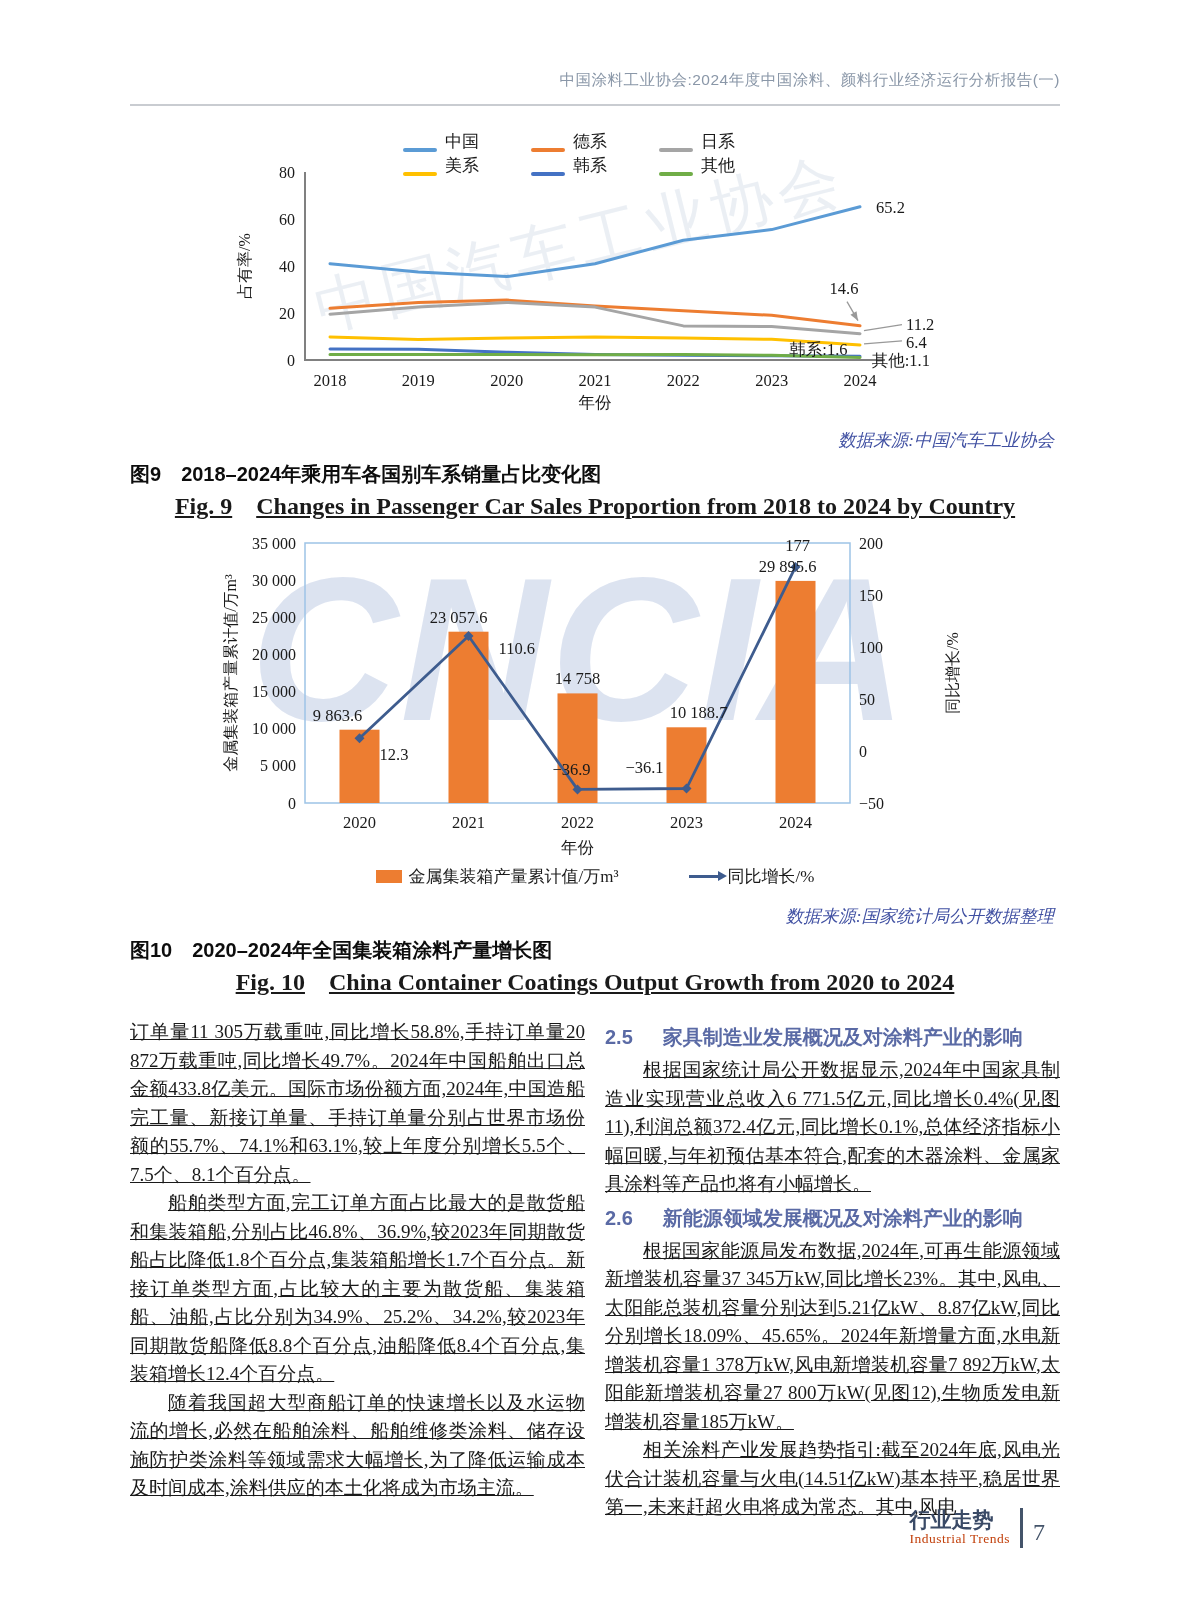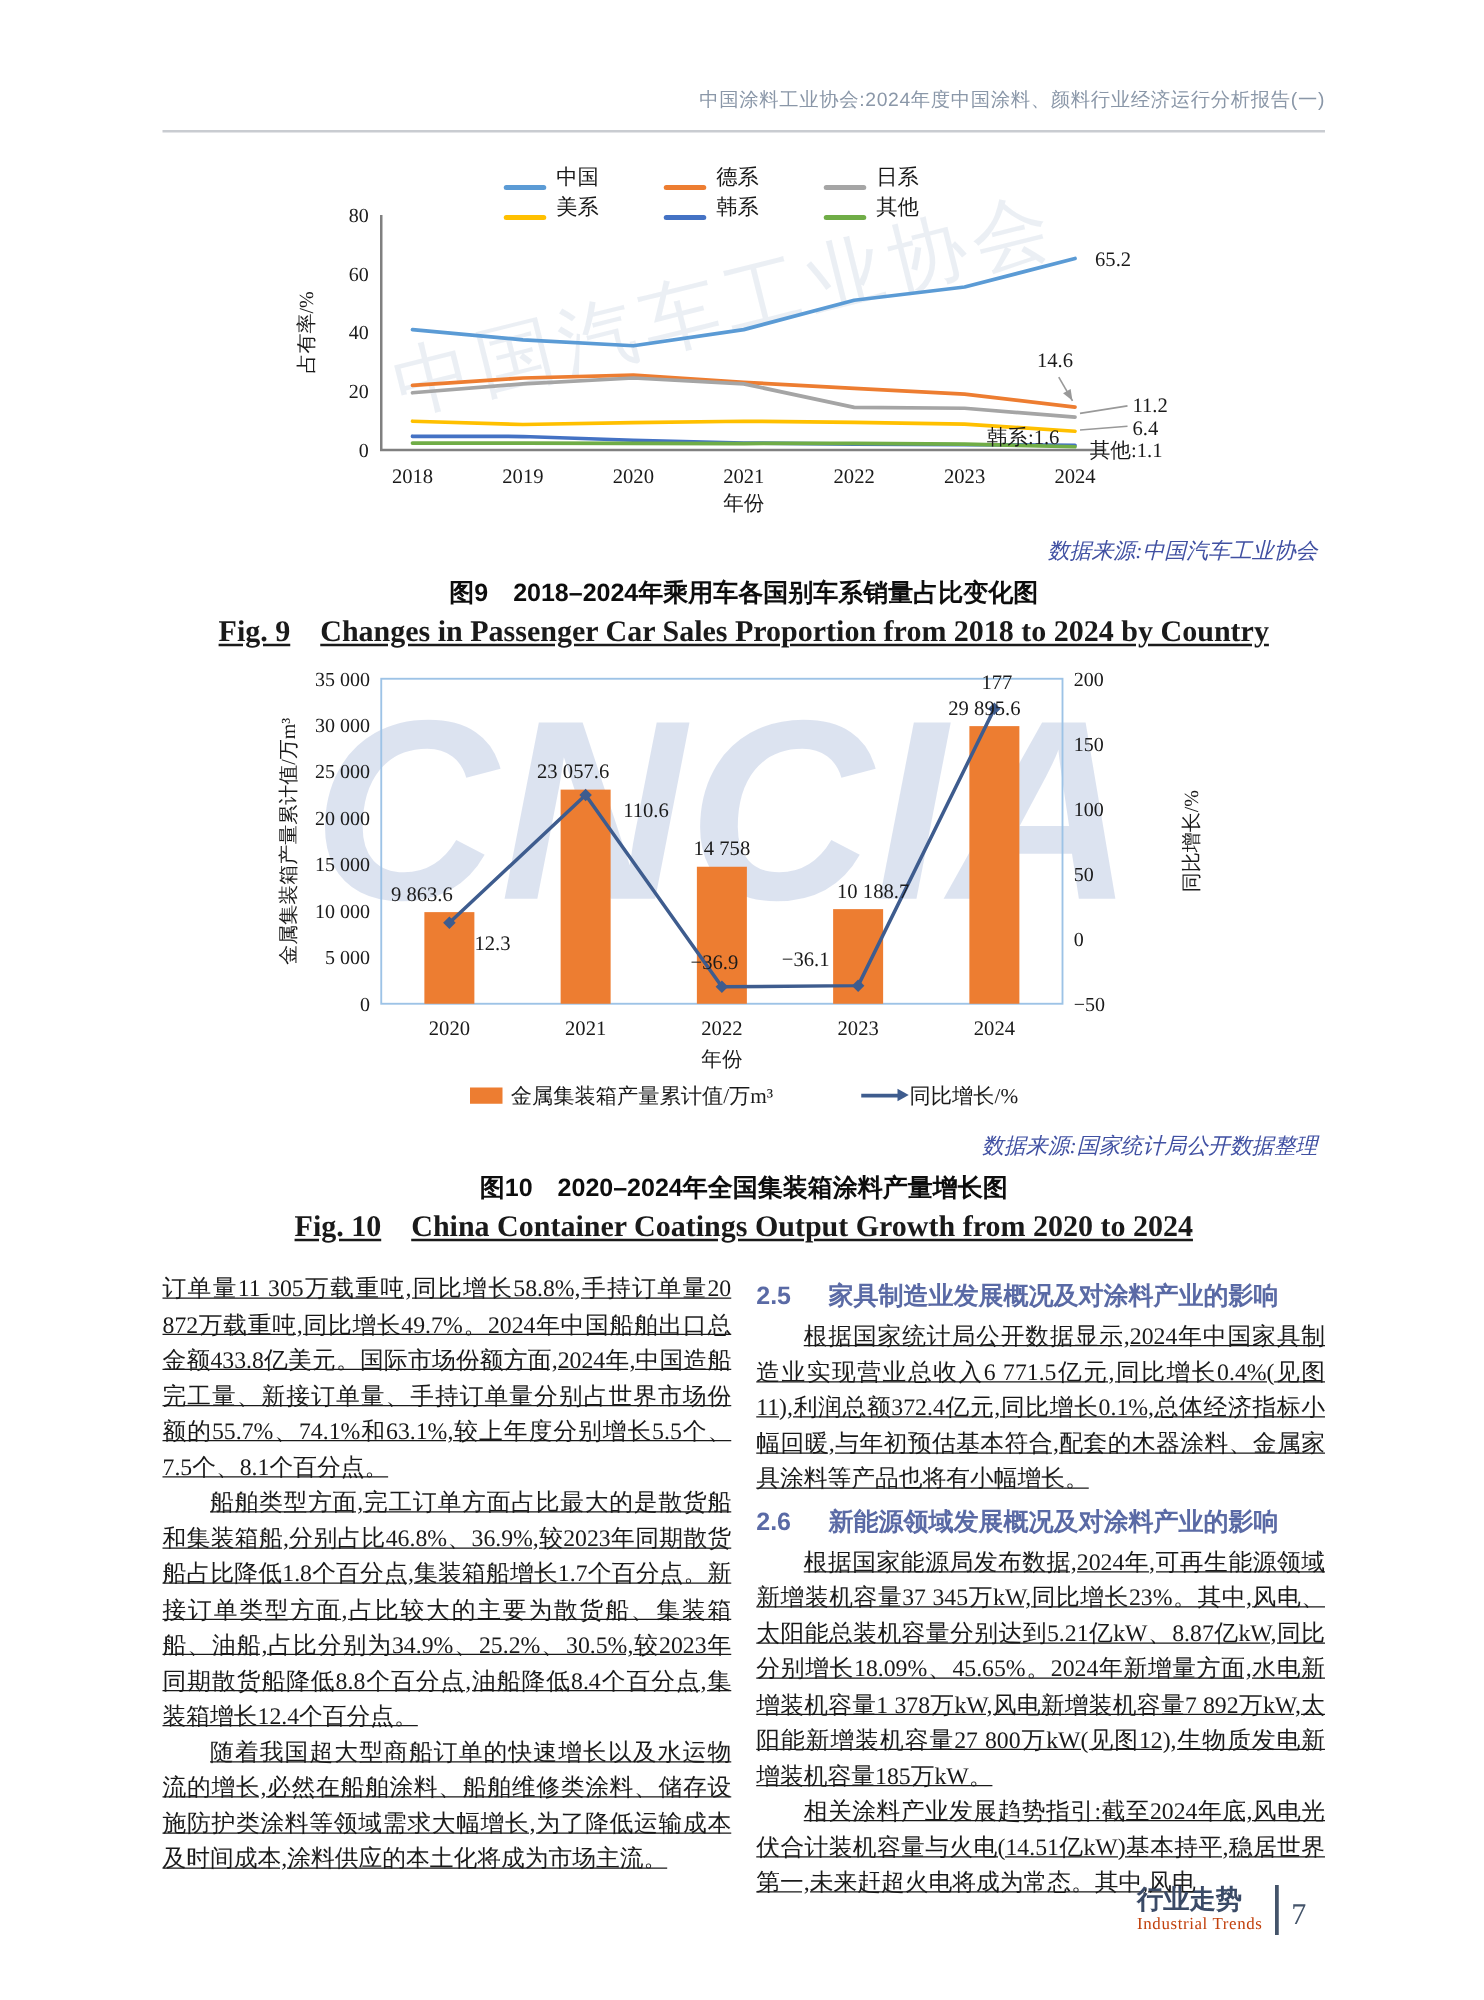--- a/index.html
+++ b/index.html
@@ -27,21 +27,21 @@
   .sw{display:inline-block;width:34px;height:4.5px;border-radius:2px;margin-right:8px;flex:none;}
   .chart-svg{position:relative;z-index:1;display:block;margin:0 auto;}
   .c2-legend{position:relative;z-index:2;display:flex;justify-content:center;gap:70px;
        align-items:center;font-size:17px;margin-top:2px;}
   .c2-legend .li{display:flex;align-items:center;}
   .sw-rect{display:inline-block;width:26px;height:13px;margin-right:7px;flex:none;}
   .line-marker{display:inline-block;position:relative;width:30px;height:3px;background:#3E5C8E;margin-right:9px;flex:none;}
   .line-marker::after{content:"";position:absolute;right:-8px;top:-4px;border-left:9px solid #3E5C8E;
        border-top:5.5px solid transparent;border-bottom:5.5px solid transparent;}
   .dsrc{text-align:right;padding-right:6px;font-style:italic;font-size:17.5px;color:#4050A2;margin-top:16px;position:relative;z-index:2;}
-  .cap-cn{text-align:center;font-family:"Liberation Sans","DejaVu Sans",sans-serif;font-weight:bold;
+  .cap-cn{text-align:left;font-family:"Liberation Sans","DejaVu Sans",sans-serif;font-weight:bold;
        font-size:20px;color:#0d0d0d;margin-top:9px;}
   .cap-cn .cl{margin-right:1em;}
   .cap-en{text-align:center;font-weight:bold;font-size:24px;margin-top:5px;text-decoration:underline;}
   .cap-en .cl{margin-right:1em;}
   
   .cols{display:flex;gap:20px;margin-top:22px;text-align:justify;}
   .col{width:455px;font-size:19px;line-height:28.5px;}
   .col p{margin:0;text-indent:2em;text-decoration:underline;}
   .col p.noind{text-indent:0;}
   .h-sec{font-family:"Liberation Sans","DejaVu Sans",sans-serif;font-weight:bold;font-size:20px;
@@ -195,21 +195,21 @@
       </div>
 
       <div class="dsrc">数据来源:国家统计局公开数据整理</div>
       <div class="cap-cn"><span class="cl">图10</span><span>2020–2024年全国集装箱涂料产量增长图</span></div>
       <div class="cap-en"><span class="cl">Fig. 10</span><span>China Container Coatings Output Growth from 2020 to 2024</span></div>
     </div>
 
     <div class="cols">
       <div class="col">
         <p class="noind">订单量11 305万载重吨,同比增长58.8%,手持订单量20 872万载重吨,同比增长49.7%。2024年中国船舶出口总金额433.8亿美元。国际市场份额方面,2024年,中国造船完工量、新接订单量、手持订单量分别占世界市场份额的55.7%、74.1%和63.1%,较上年度分别增长5.5个、7.5个、8.1个百分点。</p>
-        <p>船舶类型方面,完工订单方面占比最大的是散货船和集装箱船,分别占比46.8%、36.9%,较2023年同期散货船占比降低1.8个百分点,集装箱船增长1.7个百分点。新接订单类型方面,占比较大的主要为散货船、集装箱船、油船,占比分别为34.9%、25.2%、30.5%,较2023年同期散货船降低8.8个百分点,油船降低8.4个百分点,集装箱增长12.4个百分点。</p>
+        <p>船舶类型方面,完工订单方面占比最大的是散货船和集装箱船,分别占比46.8%、36.9%,较2023年同期散货船占比降低1.8个百分点,集装箱船增长1.7个百分点。新接订单类型方面,占比较大的主要为散货船、集装箱船、油船,占比分别为34.9%、25.2%、34.2%,较2023年同期散货船降低8.8个百分点,油船降低8.4个百分点,集装箱增长12.4个百分点。</p>
         <p>随着我国超大型商船订单的快速增长以及水运物流的增长,必然在船舶涂料、船舶维修类涂料、储存设施防护类涂料等领域需求大幅增长,为了降低运输成本及时间成本,涂料供应的本土化将成为市场主流。</p>
       </div>
       <div class="col">
         <div class="h-sec"><span class="hn">2.5</span><span>家具制造业发展概况及对涂料产业的影响</span></div>
         <p>根据国家统计局公开数据显示,2024年中国家具制造业实现营业总收入6 771.5亿元,同比增长0.4%(见图11),利润总额372.4亿元,同比增长0.1%,总体经济指标小幅回暖,与年初预估基本符合,配套的木器涂料、金属家具涂料等产品也将有小幅增长。</p>
         <div class="h-sec"><span class="hn">2.6</span><span>新能源领域发展概况及对涂料产业的影响</span></div>
         <p>根据国家能源局发布数据,2024年,可再生能源领域新增装机容量37 345万kW,同比增长23%。其中,风电、太阳能总装机容量分别达到5.21亿kW、8.87亿kW,同比分别增长18.09%、45.65%。2024年新增量方面,水电新增装机容量1 378万kW,风电新增装机容量7 892万kW,太阳能新增装机容量27 800万kW(见图12),生物质发电新增装机容量185万kW。</p>
         <p>相关涂料产业发展趋势指引:截至2024年底,风电光伏合计装机容量与火电(14.51亿kW)基本持平,稳居世界第一,未来赶超火电将成为常态。其中,风电</p>
       </div>
     </div>

